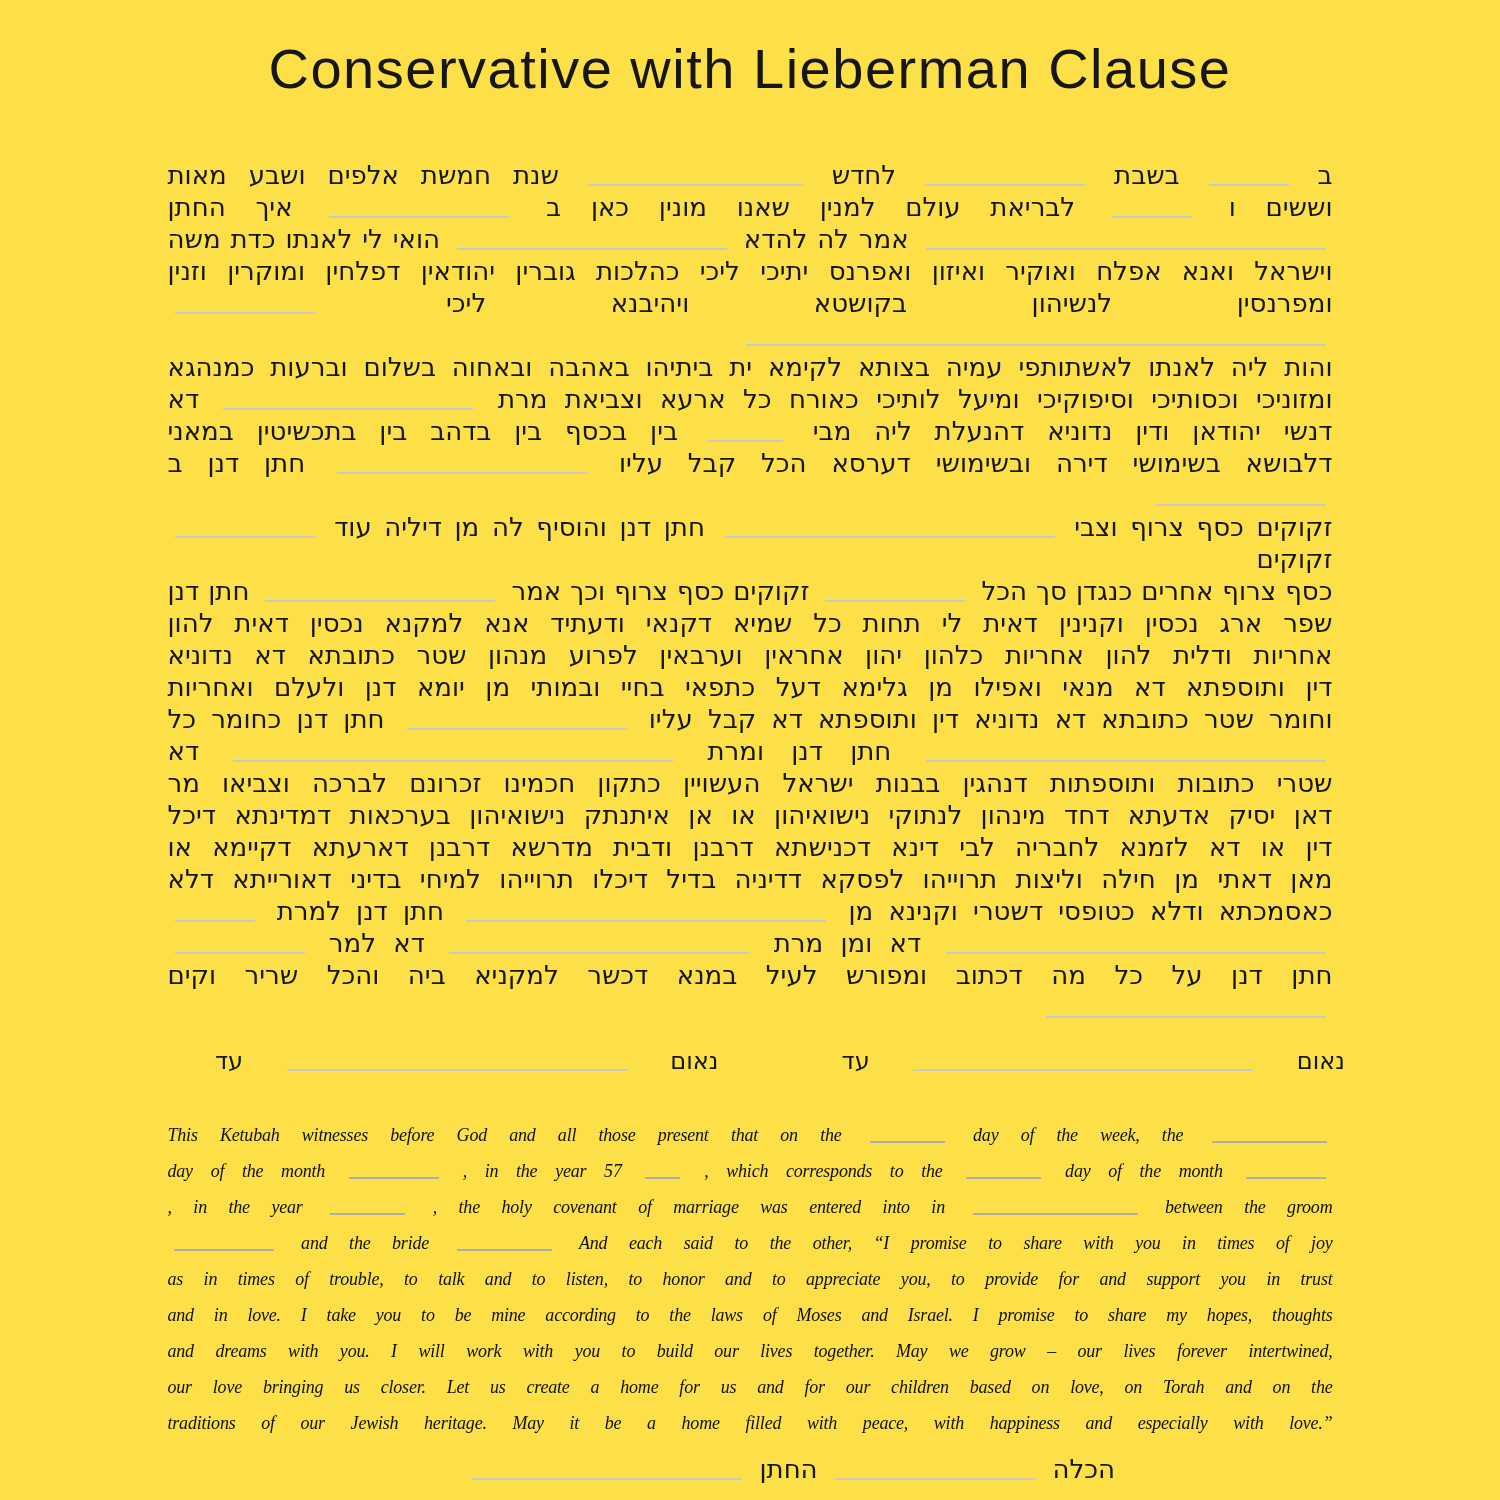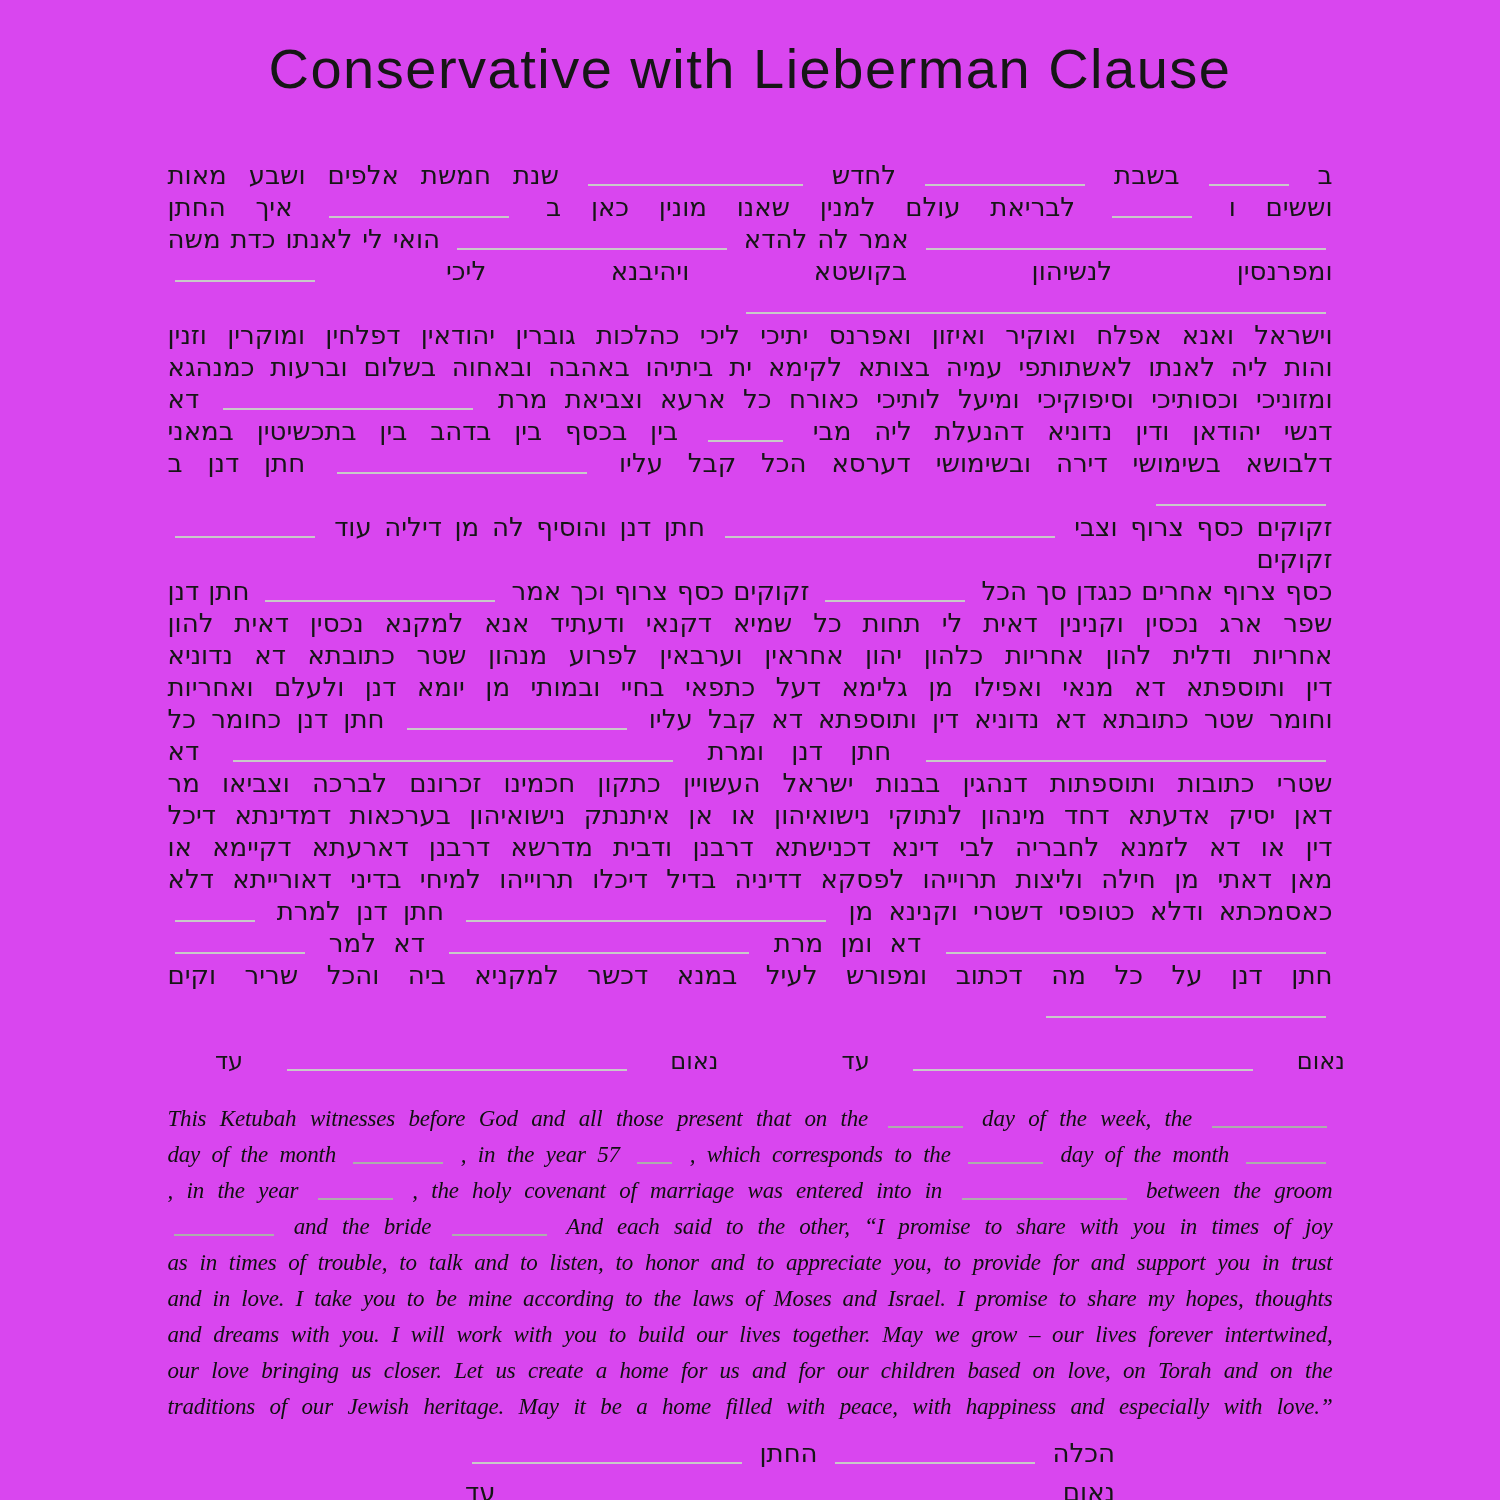--- a/index.html
+++ b/index.html
@@ -4,21 +4,21 @@
 <style>
   :root{
     --ink:#161616;
     --blank:#c9c9c9;
   }
   html,body{margin:0;padding:0;background:#fff;}
   .page{
     position:relative;
     width:1500px;height:1500px;
     overflow:hidden;
-    background:#d946ef;
+    background:#fde047;
     font-family:"Liberation Serif",serif;
     color:var(--ink);
   }
   .title{
     margin:36px 0 0 0;
     text-align:center;
     font-family:"Liberation Sans",sans-serif;
     font-weight:400;
     font-size:56px;
     letter-spacing:1.5px;
@@ -52,24 +52,24 @@
     direction:rtl;
     font-family:"DejaVu Serif","DejaVu Sans",serif;
     font-size:24px;
     line-height:32px;
     text-align:justify;
     text-align-last:justify;
   }
   
   .english-block{
     width:1165px;
-    margin:24px auto 0;
+    margin:40px auto 0;
     font-family:"Liberation Serif",serif;
     font-style:italic;
-    font-size:23px;
+    font-size:18px;
     letter-spacing:-0.2px;
     color:#101010;
   }
   .e-line{
     line-height:36px;
     text-align:justify;
     text-align-last:justify;
   }
   .e-line .blank{border-bottom-color:#adadad;height:12px;margin:0 6px;}
   
@@ -90,22 +90,22 @@
 </head>
 <body>
 
 <div class="page">
   <div class="title">Conservative with Lieberman Clause</div>
 
   <div class="hebrew-block" id="hebrew-block">
       <div class="h-line"><span>ב</span> <span class="blank" style="width: 80px;"></span> <span>בשבת</span> <span class="blank" style="width: 160px;"></span> <span>לחדש</span> <span class="blank" style="width: 215px;"></span> <span>שנת חמשת אלפים ושבע מאות</span> </div>
       <div class="h-line"><span>וששים ו</span> <span class="blank" style="width: 80px;"></span> <span>לבריאת עולם למנין שאנו מונין כאן ב</span> <span class="blank" style="width: 180px;"></span> <span>איך החתן</span> </div>
       <div class="h-line"><span class="blank" style="width: 400px;"></span> <span>אמר לה להדא</span> <span class="blank" style="width: 270px;"></span> <span>הואי לי לאנתו כדת משה</span> </div>
+      <div class="h-line"><span>וישראל ואנא אפלח ואוקיר ואיזון ואפרנס יתיכי ליכי כהלכות גוברין יהודאין דפלחין ומוקרין וזנין</span> </div>
       <div class="h-line"><span>ומפרנסין לנשיהון בקושטא ויהיבנא ליכי</span> <span class="blank" style="width: 140px;"></span> <span class="blank" style="width: 580px;"></span> </div>
-      <div class="h-line"><span>וישראל ואנא אפלח ואוקיר ואיזון ואפרנס יתיכי ליכי כהלכות גוברין יהודאין דפלחין ומוקרין וזנין</span> </div>
       <div class="h-line"><span>והות ליה לאנתו לאשתותפי עמיה בצותא לקימא ית ביתיהו באהבה ובאחוה בשלום וברעות כמנהגא</span> </div>
       <div class="h-line"><span>ומזוניכי וכסותיכי וסיפוקיכי ומיעל לותיכי כאורח כל ארעא וצביאת מרת</span> <span class="blank" style="width: 250px;"></span> <span>דא</span> </div>
       <div class="h-line"><span>דנשי יהודאן ודין נדוניא דהנעלת ליה מבי</span> <span class="blank" style="width: 75px;"></span> <span>בין בכסף בין בדהב בין בתכשיטין במאני</span> </div>
       <div class="h-line"><span>דלבושא בשימושי דירה ובשימושי דערסא הכל קבל עליו</span> <span class="blank" style="width: 250px;"></span> <span>חתן דנן ב</span> <span class="blank" style="width: 170px;"></span> </div>
       <div class="h-line"><span>זקוקים כסף צרוף וצבי</span> <span class="blank" style="width: 330px;"></span> <span>חתן דנן והוסיף לה מן דיליה עוד</span> <span class="blank" style="width: 140px;"></span> <span>זקוקים</span> </div>
       <div class="h-line"><span>כסף צרוף אחרים כנגדן סך הכל</span> <span class="blank" style="width: 140px;"></span> <span>זקוקים כסף צרוף וכך אמר</span> <span class="blank" style="width: 230px;"></span> <span>חתן דנן</span> </div>
       <div class="h-line"><span>שפר ארג נכסין וקנינין דאית לי תחות כל שמיא דקנאי ודעתיד אנא למקנא נכסין דאית להון</span> </div>
       <div class="h-line"><span>אחריות ודלית להון אחריות כלהון יהון אחראין וערבאין לפרוע מנהון שטר כתובתא דא נדוניא</span> </div>
       <div class="h-line"><span>דין ותוספתא דא מנאי ואפילו מן גלימא דעל כתפאי בחיי ובמותי מן יומא דנן ולעלם ואחריות</span> </div>
       <div class="h-line"><span>וחומר שטר כתובתא דא נדוניא דין ותוספתא דא קבל עליו</span> <span class="blank" style="width: 220px;"></span> <span>חתן דנן כחומר כל</span> </div>

